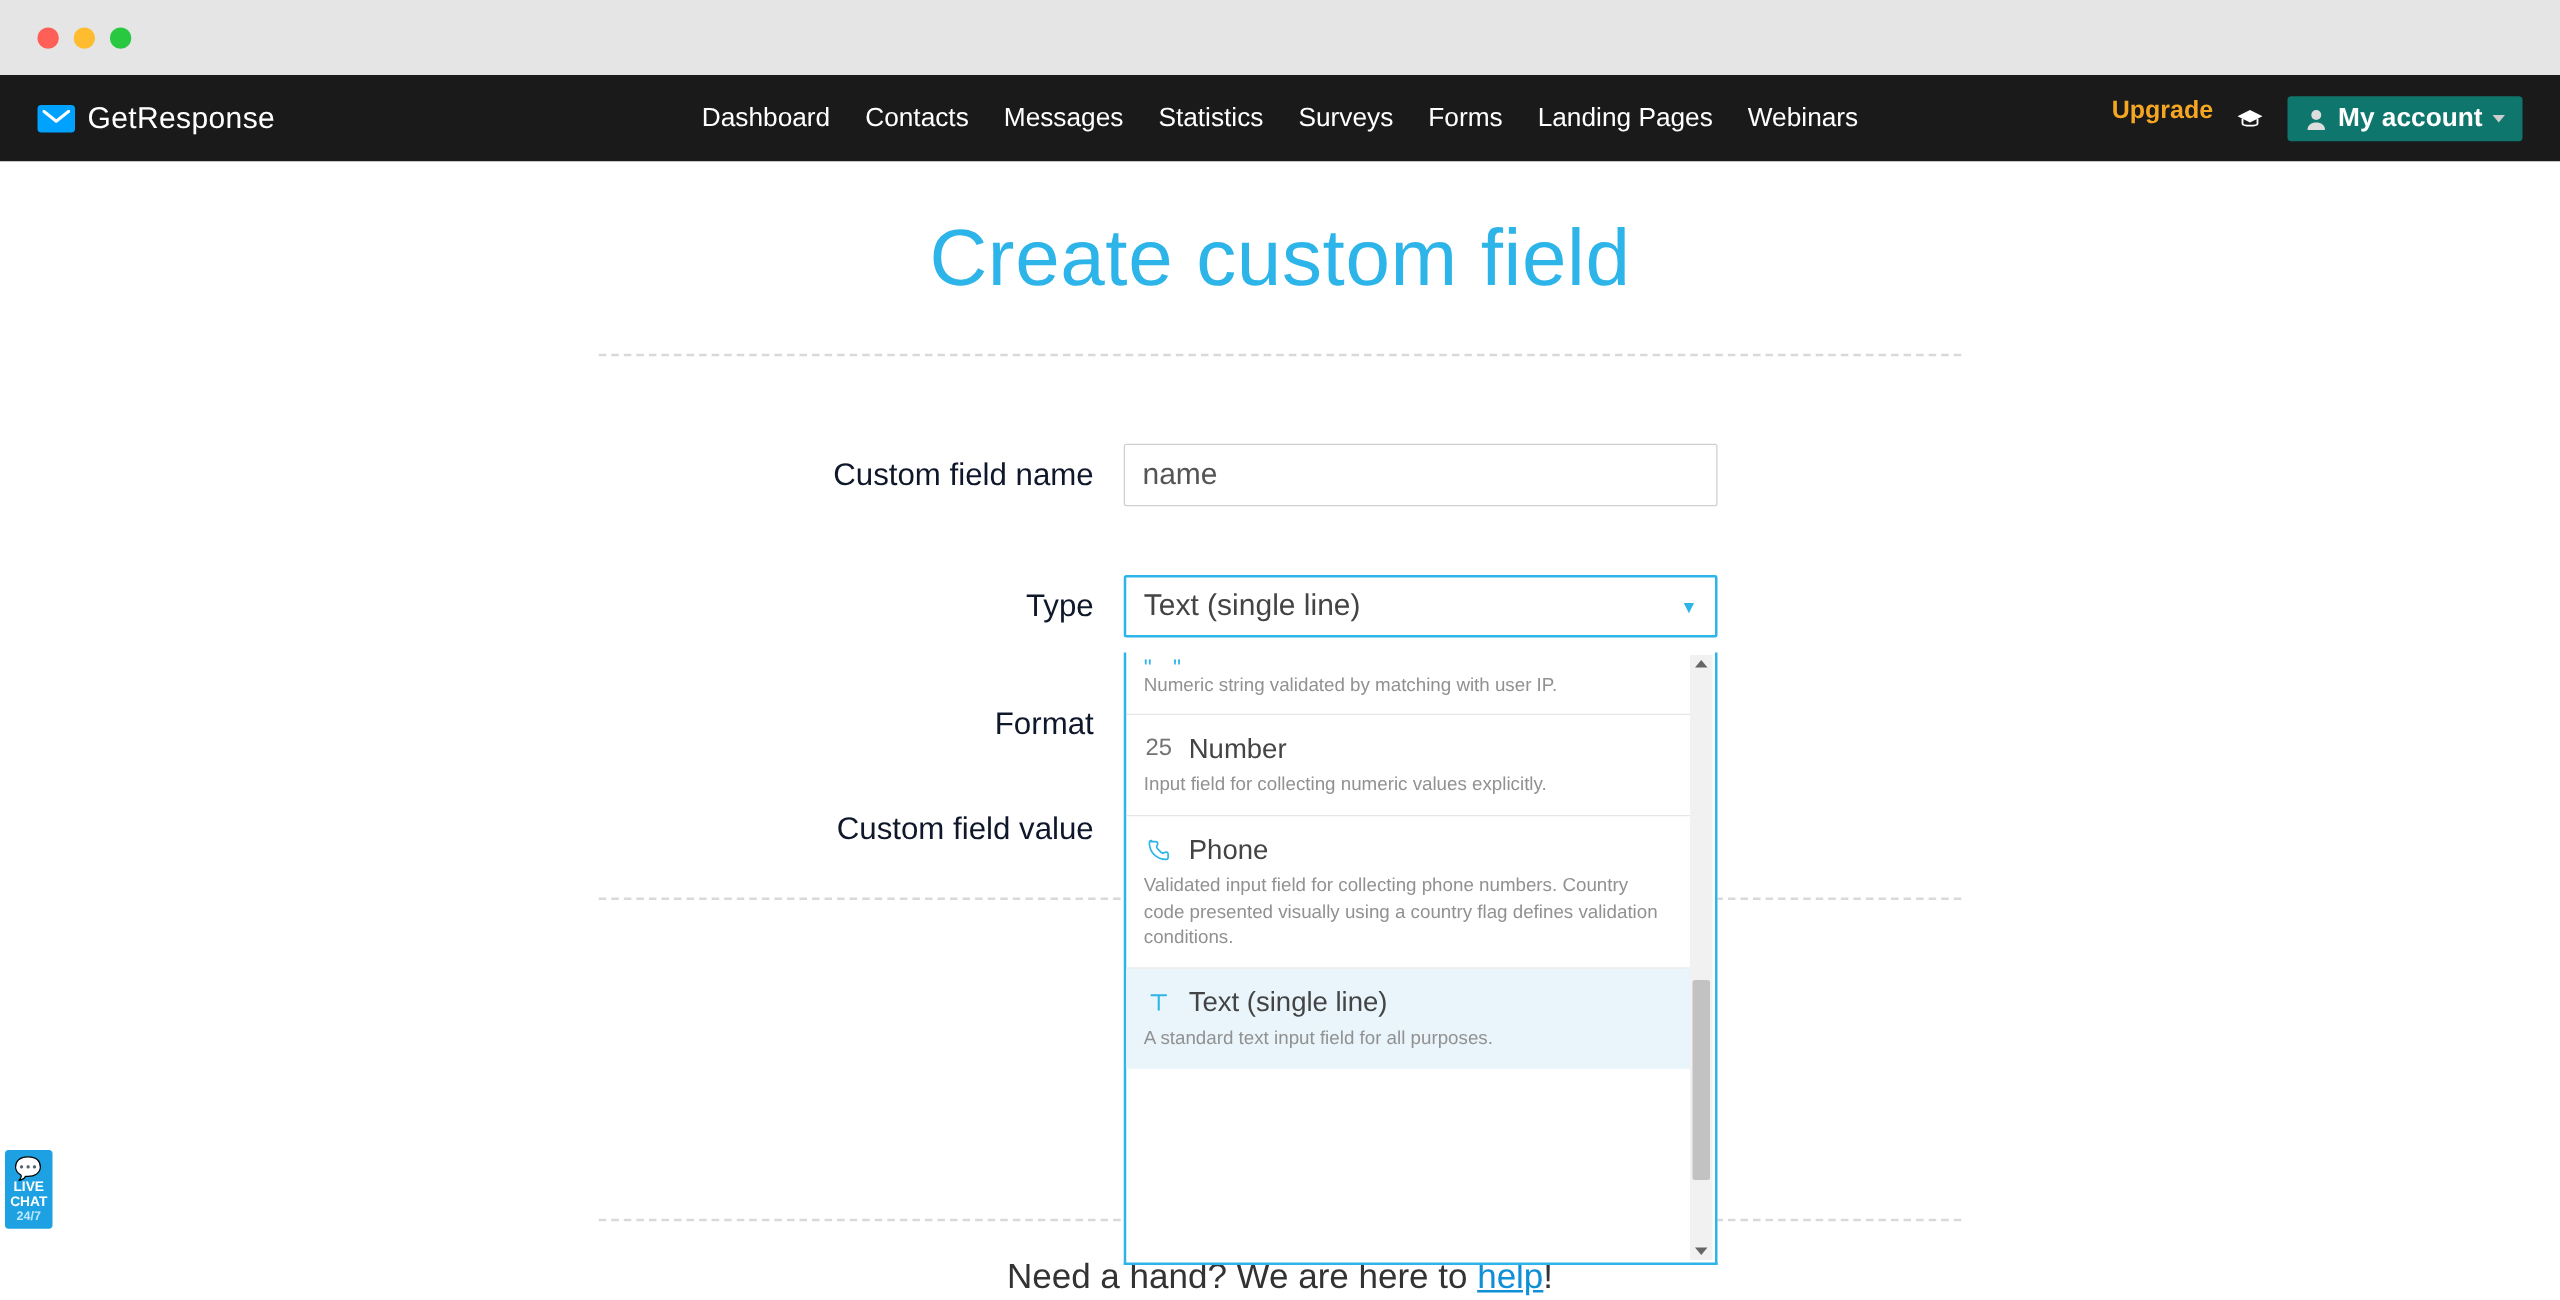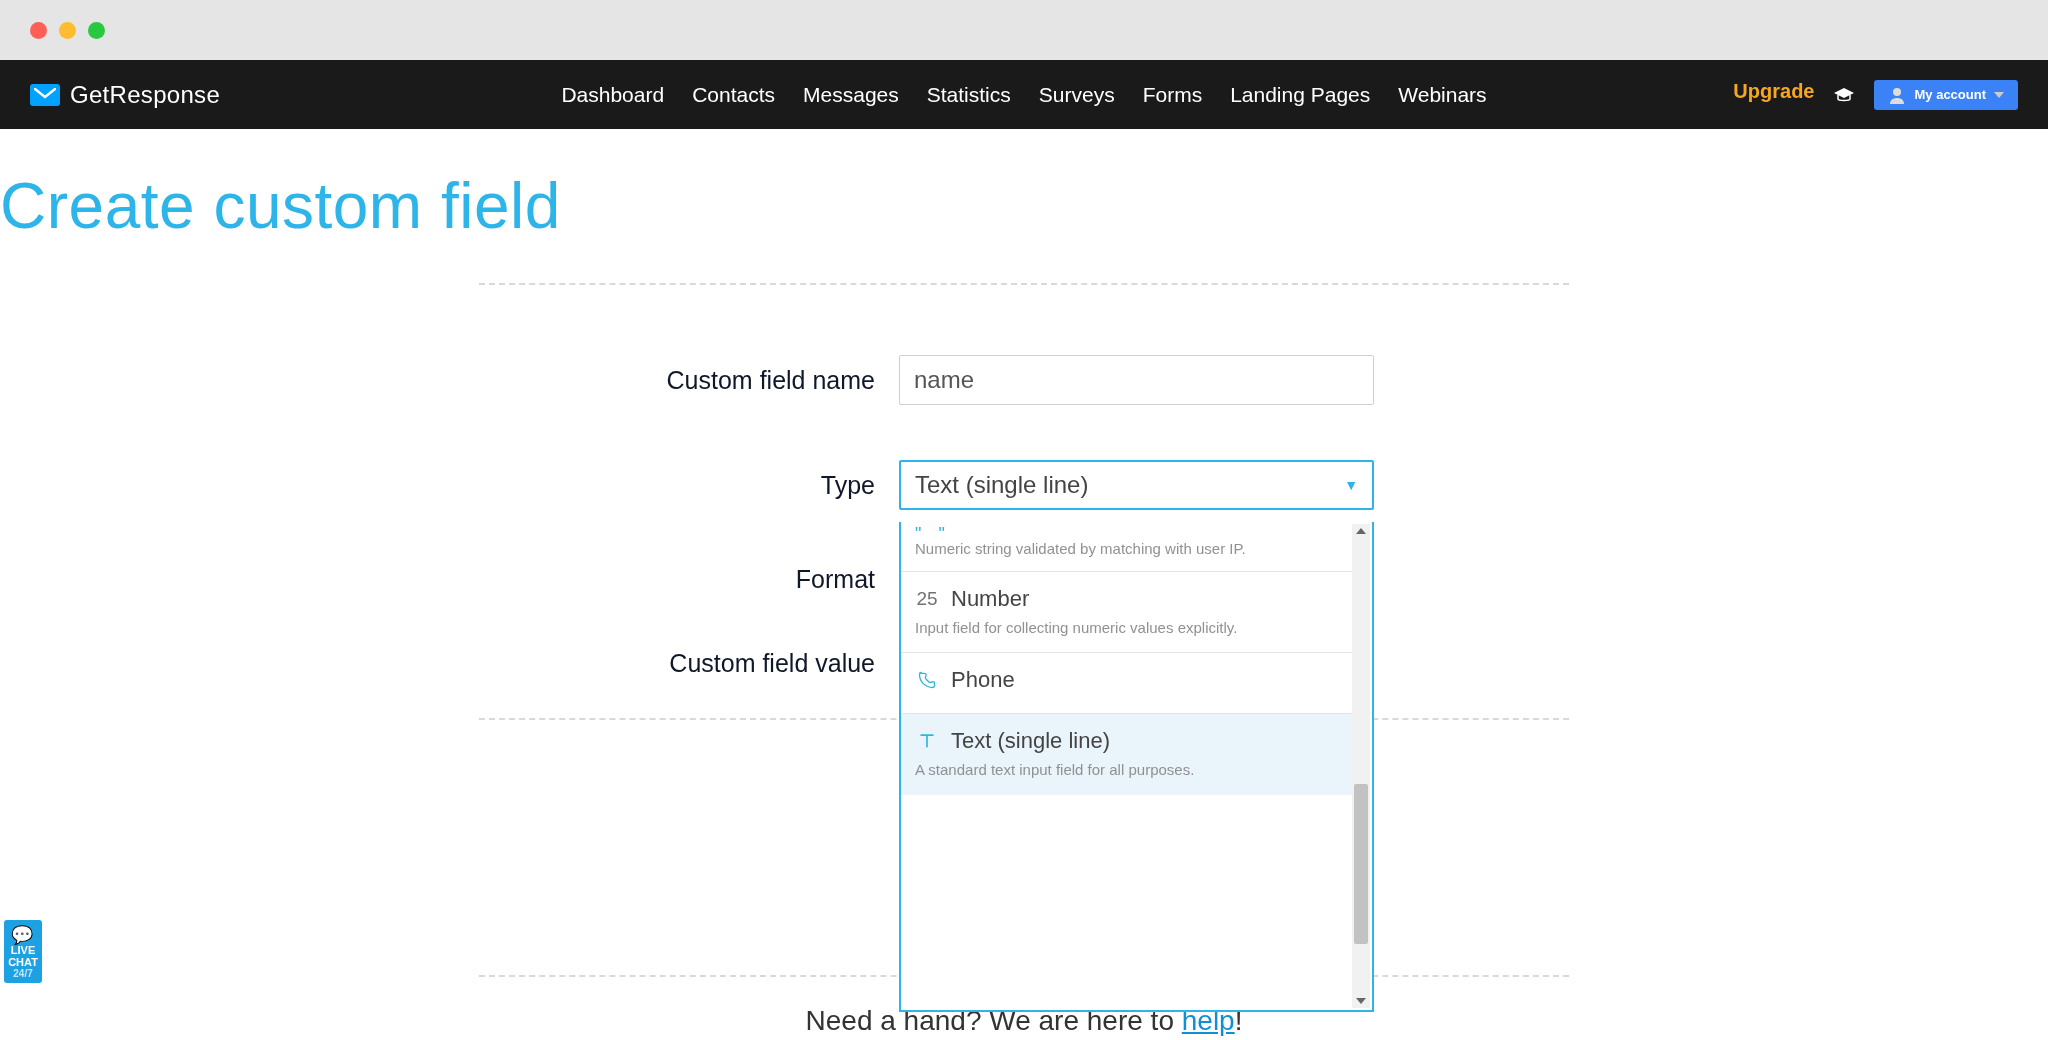--- a/index.html
+++ b/index.html
@@ -34,28 +34,29 @@
     display:flex; align-items:center; justify-content:center;
   }
   .brand-icon svg { display:block; }
   .brand-text { font-size: 24px; font-weight: 400; letter-spacing: .3px; }
   .nav { display:flex; gap: 28px; margin-left: auto; margin-right: auto; position:absolute; left:50%; transform:translateX(-50%); }
   .nav a { color:#fff; text-decoration:none; font-size:21px; cursor:pointer; }
   .right-group { margin-left:auto; display:flex; gap:18px; }
   .upgrade { color:#f5a623; font-size:20px; font-weight:bold; cursor:pointer; }
   .grad-icon, .user-icon { color:#fff; display:flex; align-items:center; }
   .account-btn {
-    background:#3b82f6; padding:6px 14px; border-radius:3px;
+    background:#0f766e; padding:6px 14px; border-radius:3px;
     display:flex; align-items:center; gap:8px; cursor:pointer;
-    font-size:13px; font-weight:bold;
+    font-size:21px; font-weight:bold;
   }
   .caret-down { width:0;height:0;border-left:5px solid transparent;border-right:5px solid transparent;border-top:6px solid #ccc; }
 
   .page { width: 100%; background:#fff; }
   .title {
+    text-align:center;
     font-size: 64px;
     font-weight: 200;
     color:#2db4e8;
     margin-top: 40px;
     letter-spacing: .5px;
   }
   .dashed-sep {
     border: none;
     border-top: 2px dashed #d9d9d9;
     margin: 40px auto 0 auto;
@@ -260,20 +261,21 @@
 
         <div class="dd-item">
           <div class="dd-head">
             <span class="dd-ico">
               <svg width="20" height="20" viewBox="0 0 24 24">
                   <path d="M5 3 c-1 0-2 1-2 2 c0 9 7 16 16 16 c1 0 2-1 2-2 v-3 c0-1-1-2-2-2 l-3 1 c-1 0-1 0-2-1 l-3-3 c-1-1-1-1-1-2 l1-3 c0-1-1-2-2-2 H5 Z" fill="none" stroke="#2db4e8" stroke-width="1.6"></path>
                 </svg>
             </span>
             <span class="dd-label">Phone</span>
           </div>
+          <div class="dd-desc">Validated input field for collecting phone numbers. Country code presented visually using a country flag defines validation conditions.</div>
         </div>
 
         <div class="dd-item selected">
           <div class="dd-head">
             <span class="dd-ico">
               <svg width="20" height="20" viewBox="0 0 24 24">
                   <path d="M5 5 H19 M12 5 V19" stroke="#2db4e8" stroke-width="2" fill="none" stroke-linecap="round"></path>
                 </svg>
             </span>
             <span class="dd-label">Text (single line)</span>

